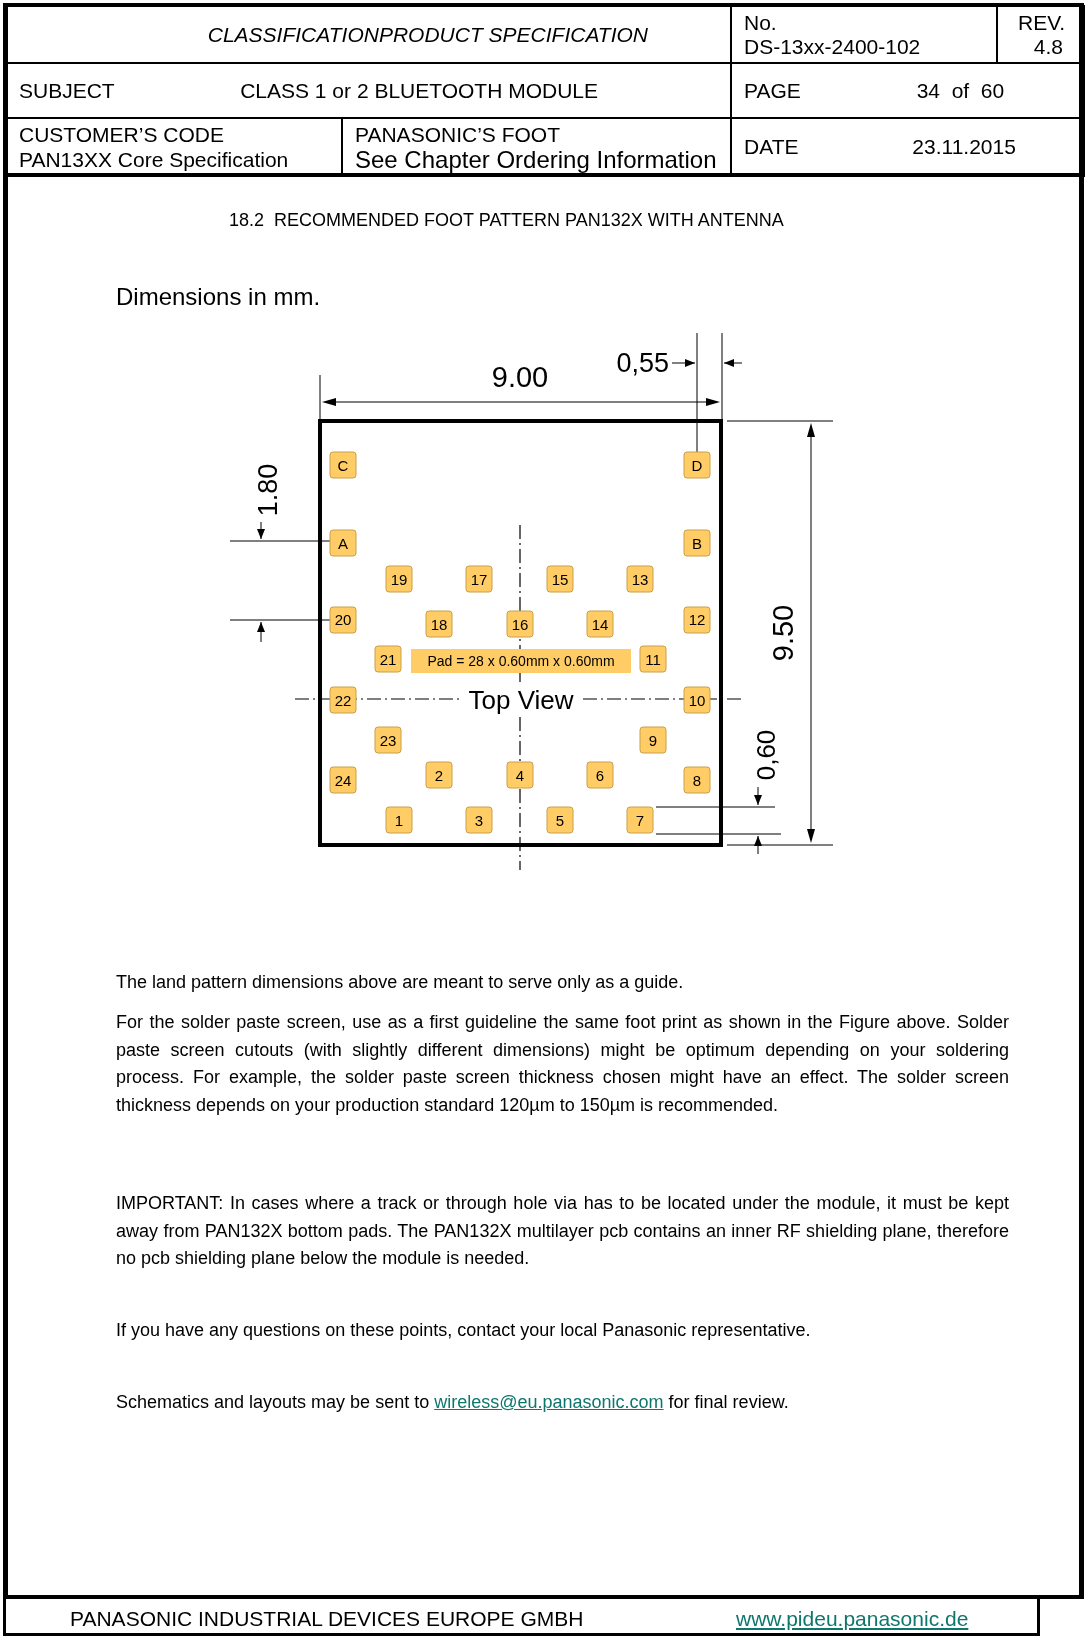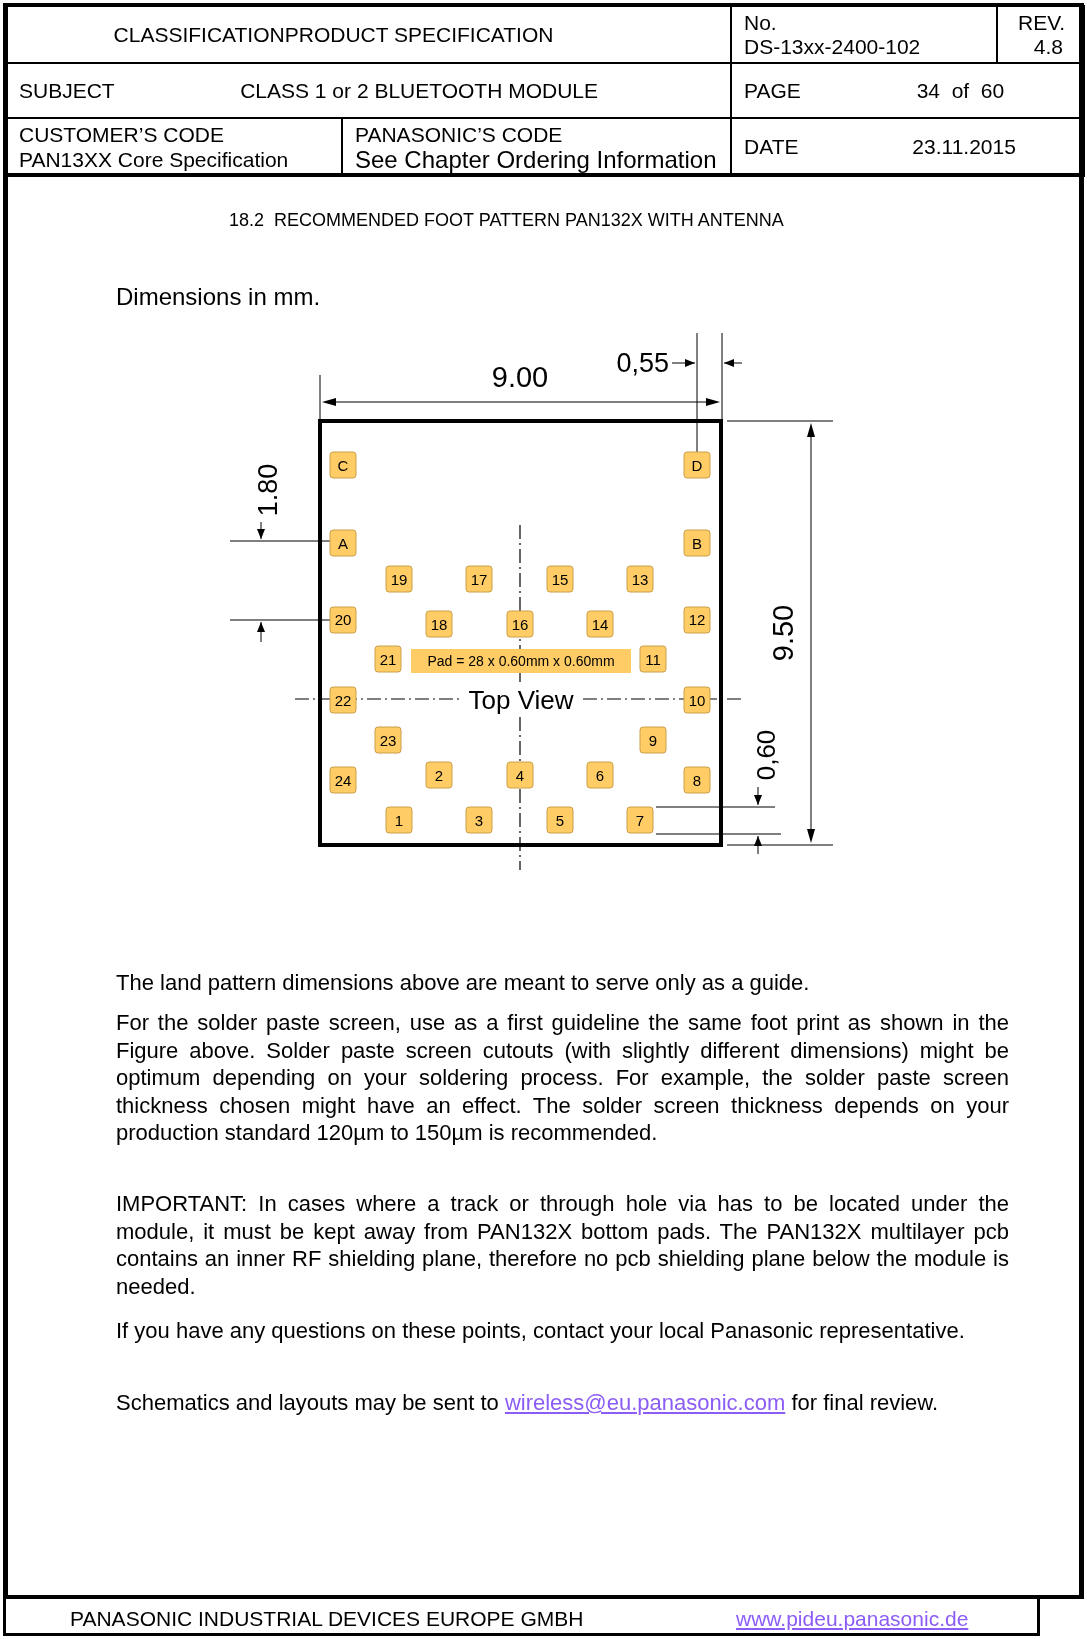--- a/index.html
+++ b/index.html
@@ -5,28 +5,28 @@
   html,body{margin:0;padding:0;background:#fff;}
   body{width:1087px;height:1639px;position:relative;font-family:"Liberation Sans",sans-serif;color:#000;overflow:hidden;}
   .frame{position:absolute;left:3px;top:3px;width:1081px;height:1596px;border-left:5px solid #000;border-right:5px solid #000;border-top:4px solid #000;box-sizing:border-box;}
   table.hdr{position:absolute;left:5px;top:5px;width:1078px;border-collapse:collapse;table-layout:fixed;}
   table.hdr td{border:2px solid #000;padding:0 12px;font-size:21px;vertical-align:middle;white-space:nowrap;}
   .hdr .r1 td{height:55px;}
   .hdr .r2 td{height:53px;}
   .hdr .r3 td{height:56px;}
   .sep{position:absolute;left:3px;top:173px;width:1081px;height:4px;background:#000;}
   .small{font-size:24px;}
-  .sp{display:flex;justify-content:center;}
+  .sp{display:flex;justify-content:flex-end;font-style:italic;}
   h2{position:absolute;left:229px;top:210px;margin:0;font-weight:normal;font-size:18px;white-space:nowrap;}
   .dims{position:absolute;left:116px;top:283px;font-size:24px;}
   svg.fig{position:absolute;left:0;top:310px;}
   .pad{fill:#ffcc66;stroke:#c9a04a;stroke-width:1;}
   .padtxt{font-family:"Liberation Sans",sans-serif;font-size:15px;text-anchor:middle;dominant-baseline:central;}
-  .para{position:absolute;left:116px;width:893px;font-size:22px;line-height:27.5px;text-align:justify;margin:0;}
-  a{color:#8b5cf6;text-decoration:underline;}
+  .para{position:absolute;left:116px;width:893px;font-size:18px;line-height:27.5px;text-align:justify;margin:0;}
+  a{color:#0f766e;text-decoration:underline;}
   .footbar{position:absolute;left:3px;top:1595px;width:1081px;height:4px;background:#000;}
   .footer{position:absolute;left:3px;top:1599px;width:1037px;height:37px;border:3px solid #000;border-top:none;box-sizing:border-box;font-size:21px;}
   .footer .co{position:absolute;left:64px;top:8px;}
   .footer .url{position:absolute;left:730px;top:8px;}
 </style>
 </head>
 <body>
 
 <div class="frame"></div>
 
@@ -63,21 +63,21 @@
       <span>PAGE</span>
       <span style="margin-left:110px;white-space:pre">34  of  60</span>
     </td>
   </tr>
   <tr class="r3">
     <td style="line-height:25px">
       <div>CUSTOMER’S CODE</div>
       <div>PAN13XX Core Specification</div>
     </td>
     <td style="line-height:25px">
-      <div>PANASONIC’S CODE</div>
+      <div>PANASONIC’S FOOT</div>
       <div class="small">See Chapter Ordering Information</div>
     </td>
     <td colspan="2">
       <span>DATE</span>
       <span style="margin-left:108px">23.11.2015</span>
     </td>
   </tr>
 </tbody>
   </table>
 <div class="sep"></div>

